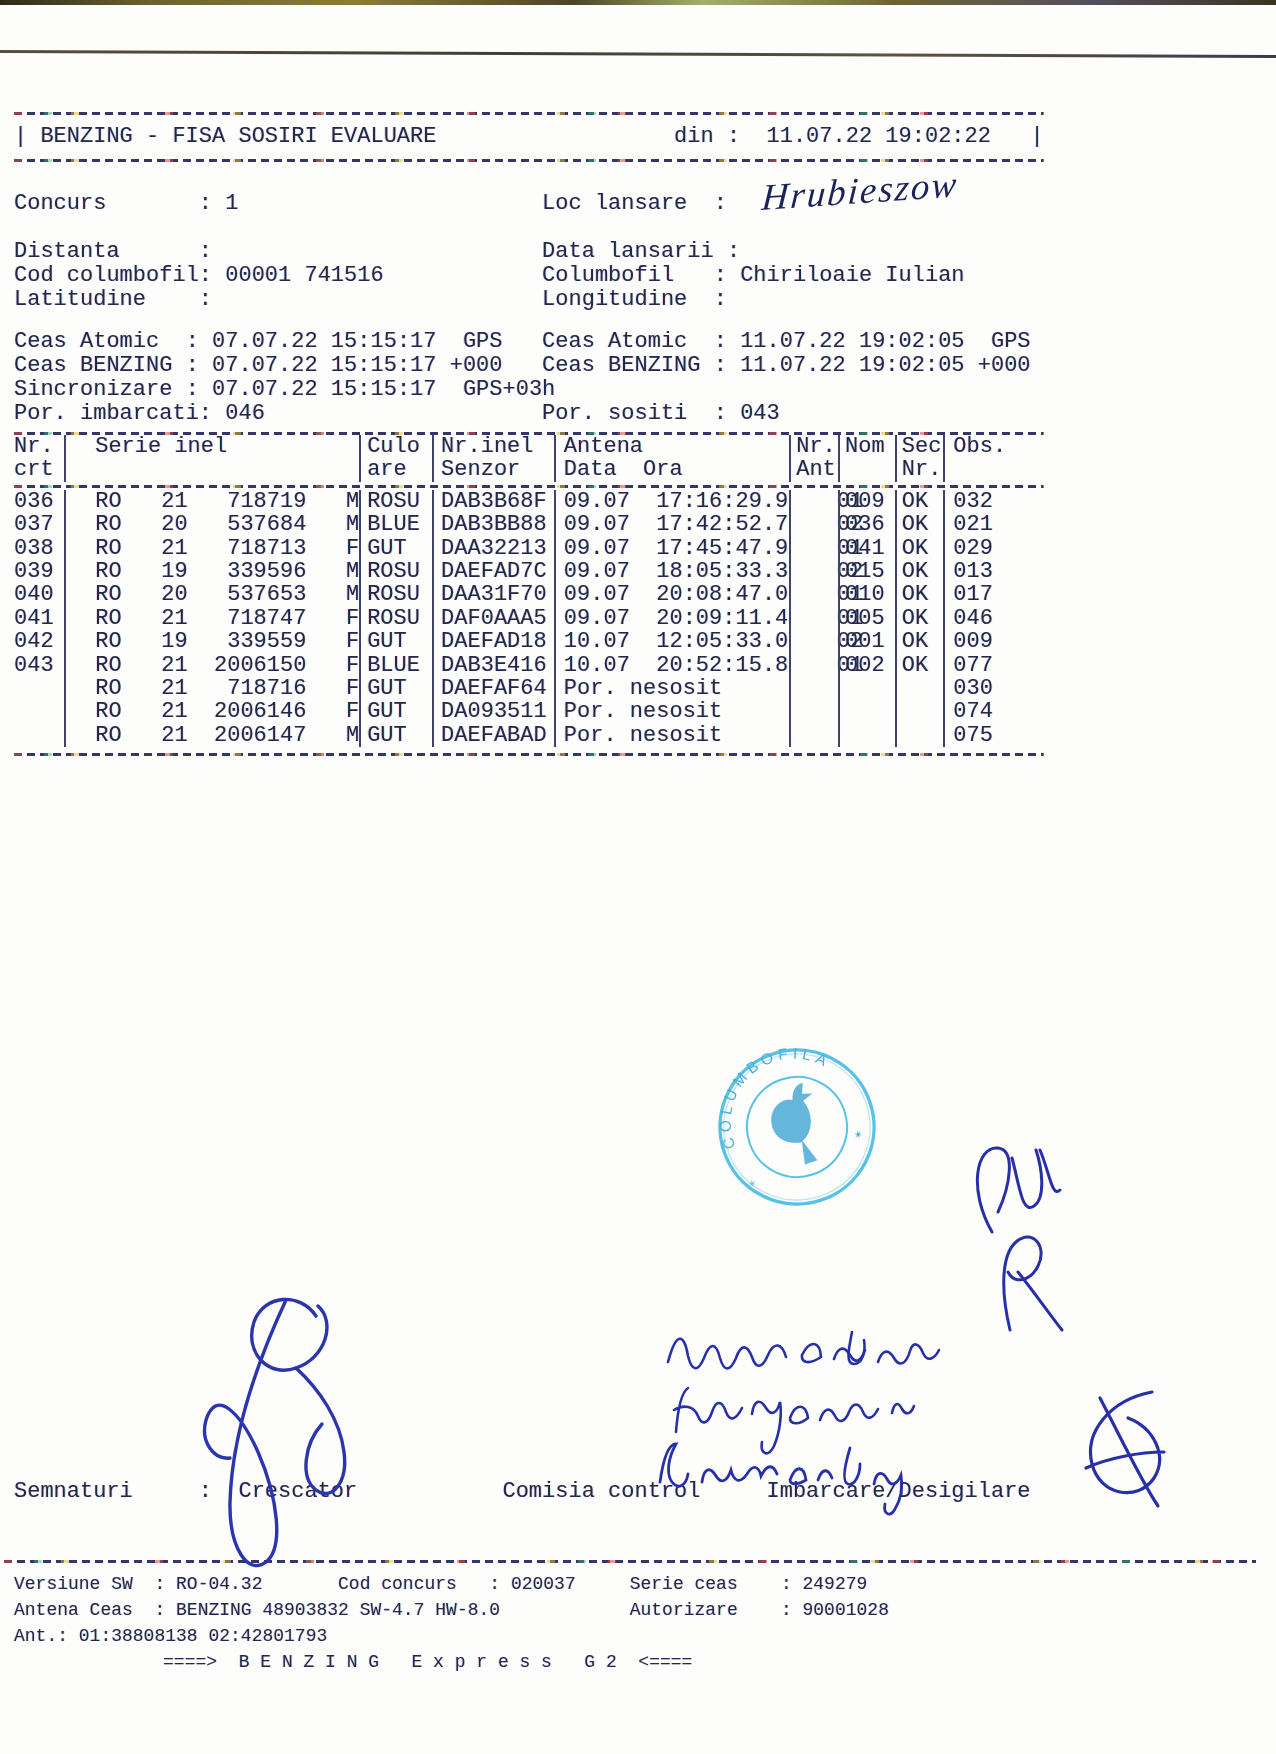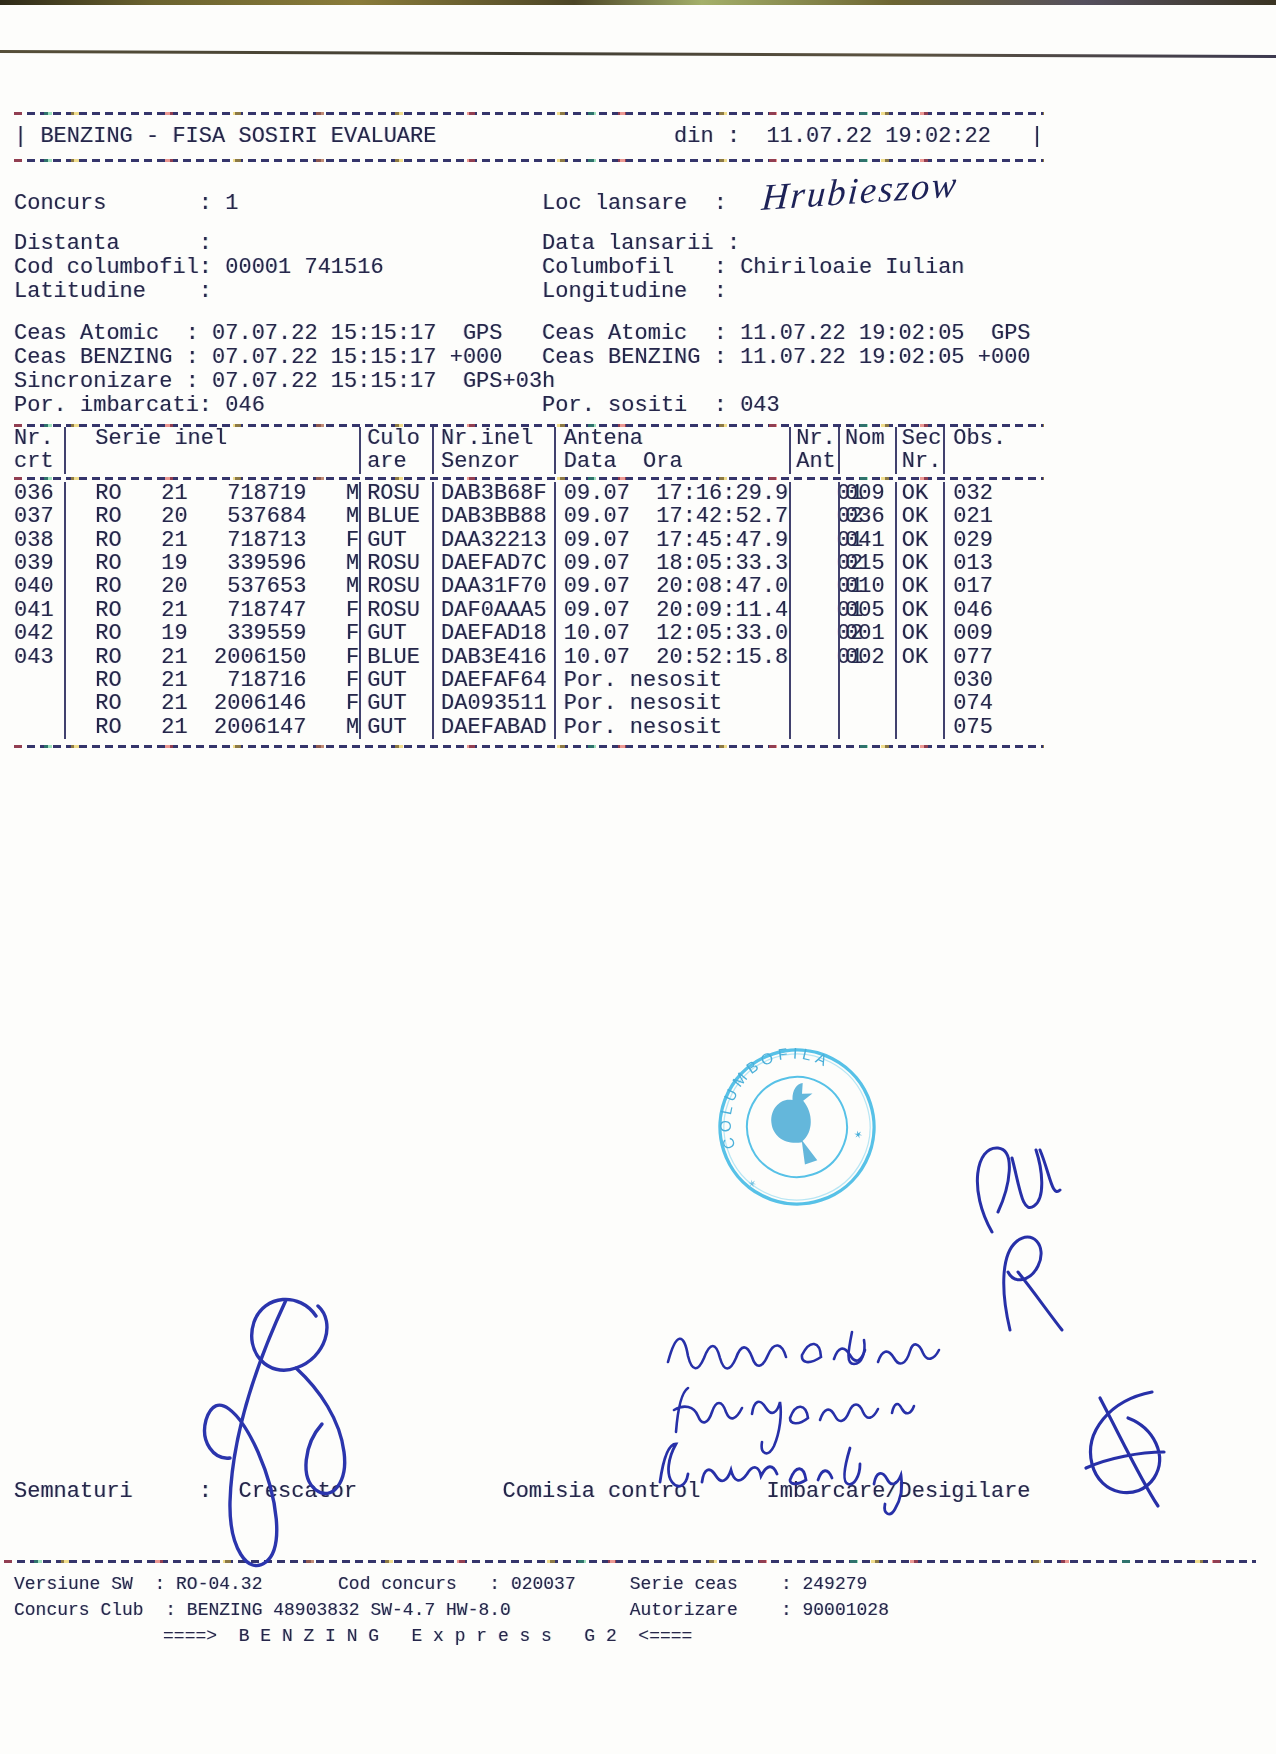--- a/index.html
+++ b/index.html
@@ -22,21 +22,21 @@
   .sep{height:3px;width:100%;
     background-image:
       repeating-linear-gradient(90deg,rgba(222,70,60,.55) 0 8px,transparent 8px 151px),
       repeating-linear-gradient(90deg,rgba(228,190,30,.5) 57px 65px,transparent 65px 219px),
       repeating-linear-gradient(90deg,rgba(40,190,110,.45) 30px 38px,transparent 38px 302px),
       repeating-linear-gradient(90deg,#35356b 0 8px,transparent 8px 13px);}
   .row{position:relative;height:24px;}
   .abs{position:absolute;top:0;}
   .at0{left:0;} .at2{left:2ch;} .at40{left:40ch;} .at50{left:50ch;} .at77{left:77ch;}
   .mt8{margin-top:8px;} .mt10{margin-top:10px;} .mt30{margin-top:30px;}
-  .mt24{margin-top:16px;} .mt18{margin-top:18px;} .mt6{margin-top:6px;} .mt3{margin-top:3px;}
+  .mt24{margin-top:24px;} .mt18{margin-top:18px;} .mt6{margin-top:6px;} .mt3{margin-top:3px;}
   
   .trow{display:grid;grid-template-columns:3.8ch 22.3ch 5.6ch 9.2ch 17.8ch 3.7ch 4.3ch 3.7ch 5.2ch;
     height:23.4px;line-height:23.4px;}
   .trow>span{display:block;overflow:visible;}
   .trow>.bL{border-left:2px solid #41416e;}
   .pad-serie{padding-left:2.2ch;} .pad-s{padding-left:.5ch;} .pad-so{padding-left:.6ch;}
   .pad-xs{padding-left:.4ch;} .ctr{text-align:center;padding-left:46px;}
   
   .sigrow{position:absolute;left:14px;top:1480px;width:1030px;height:24px;font-size:22px;line-height:24px;
     text-shadow:0.8px 0.4px 0 rgba(0,175,190,.22),-0.8px -0.4px 0 rgba(195,35,95,.18);}
@@ -285,22 +285,25 @@
   </div>
 
   <div class="footer">
     <div class="sep"></div>
     <div class="frow" style="margin-top:8px;">
       <span class="abs at0"><span data-bind="footer.line1.0.label">Versiune SW  : </span><span data-bind="footer.line1.0.value">RO-04.32</span></span>
       <span class="abs f30"><span data-bind="footer.line1.1.label">Cod concurs   : </span><span data-bind="footer.line1.1.value">020037</span></span>
       <span class="abs f57"><span data-bind="footer.line1.2.label">Serie ceas    : </span><span data-bind="footer.line1.2.value">249279</span></span>
     </div>
     <div class="frow">
-      <span class="abs at0"><span data-bind="footer.line2.0.label">Concurs Club  : </span><span data-bind="footer.line2.0.value">BENZING 48903832 SW-4.7 HW-8.0</span></span>
+      <span class="abs at0"><span data-bind="footer.line2.0.label">Antena Ceas  : </span><span data-bind="footer.line2.0.value">BENZING 48903832 SW-4.7 HW-8.0</span></span>
       <span class="abs f57"><span data-bind="footer.line2.1.label">Autorizare    : </span><span data-bind="footer.line2.1.value">90001028</span></span>
+    </div>
+    <div class="frow">
+      <span class="abs at0"><span data-bind="footer.line3.label">Ant.: </span><span data-bind="footer.line3.value">01:38808138 02:42801793</span></span>
     </div>
     <div class="express" data-bind="footer.express">====&gt;  B E N Z I N G   E x p r e s s   G 2  &lt;====</div>
   </div>
 
   <svg class="ink-layer" viewBox="0 0 1276 1754">
 
     <g transform="translate(797,1127) rotate(-18)" opacity="0.82">
       <circle r="77" fill="none" stroke="#33b5e3" stroke-width="3.4"></circle>
       <circle r="73" fill="none" stroke="#55c5ea" stroke-width="1.2" opacity="0.5"></circle>
       <circle r="50" fill="none" stroke="#33b5e3" stroke-width="2"></circle>

